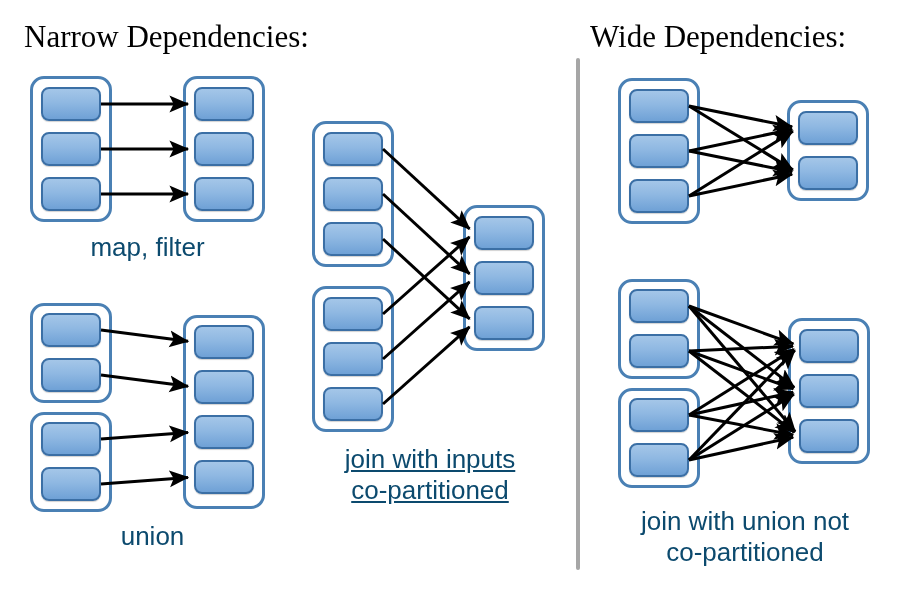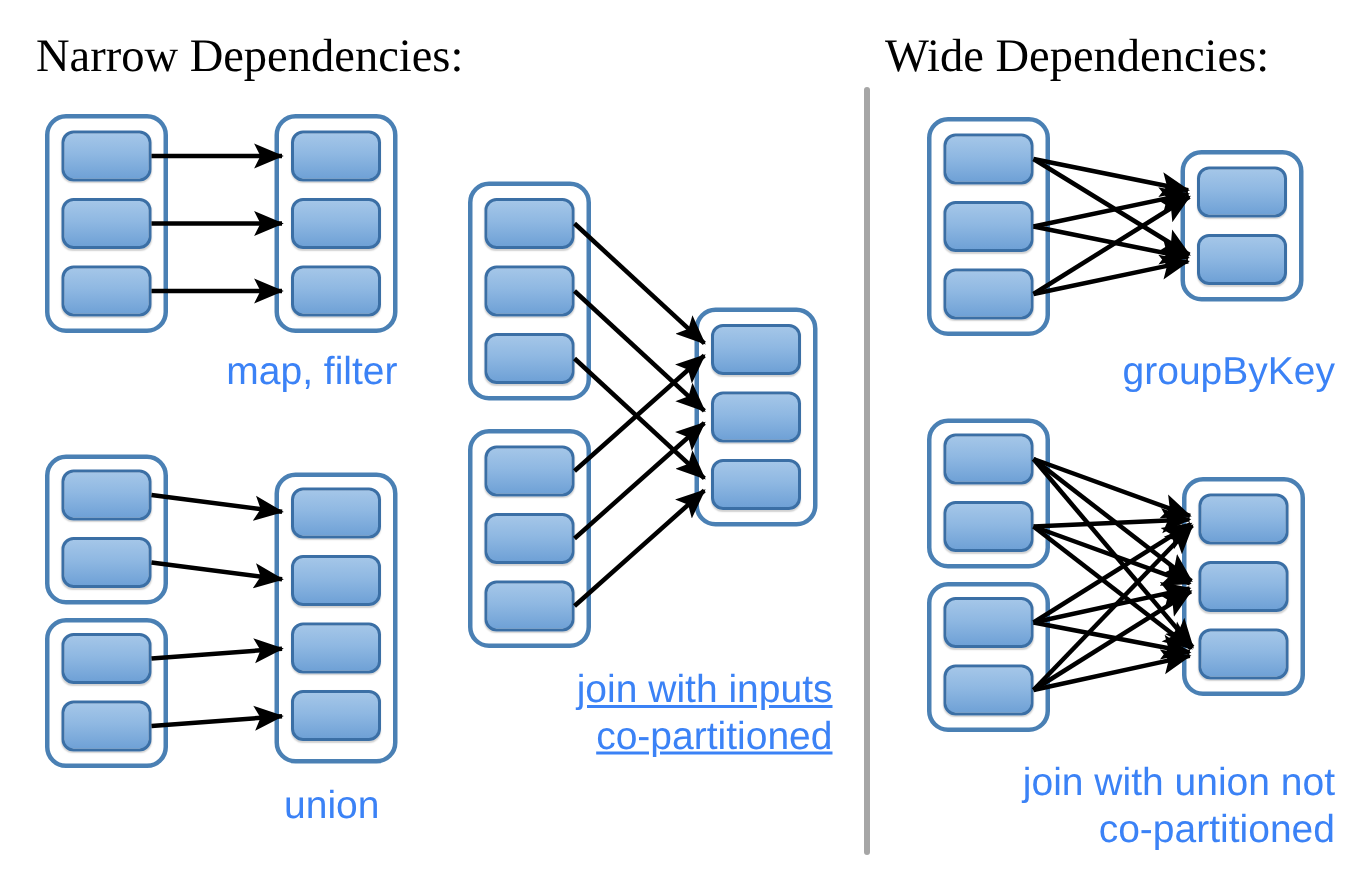--- a/index.html
+++ b/index.html
@@ -24,22 +24,22 @@
     white-space: nowrap;
     letter-spacing: 0px;
   }
   #heading-narrow { left: 24px; top: 19px; }
   #heading-wide   { left: 590px; top: 19px; }
 
   .caption {
     position: absolute;
     font-family: "Liberation Sans", sans-serif;
     font-size: 26px;
-    color: #3b82f6;
-    text-align: right;
+    color: #0c4a6e;
+    text-align: center;
     line-height: 31px;
     white-space: pre-line;
   }
 
   .divider {
     position: absolute;
     background: #a6a6a6;
     width: 4px;
     border-radius: 2px;
   }
@@ -104,21 +104,21 @@
   <div class="container" style="left:30px; top:412px; width:82px; height:100px;"></div>
   <div class="block" style="left:41px; top:422px; width:60px; height:34px;"></div>
   <div class="block" style="left:41px; top:467px; width:60px; height:34px;"></div>
 
   <div class="container" style="left:183px; top:315px; width:82px; height:194px;"></div>
   <div class="block" style="left:194px; top:325px; width:60px; height:34px;"></div>
   <div class="block" style="left:194px; top:370px; width:60px; height:34px;"></div>
   <div class="block" style="left:194px; top:415px; width:60px; height:34px;"></div>
   <div class="block" style="left:194px; top:460px; width:60px; height:34px;"></div>
 
-  <div class="caption" style="left:18px; top:521px; width:235px;">union</div>
+  <div class="caption" style="left:35px; top:521px; width:235px;">union</div>
 
   <div class="container" style="left:312px; top:121px; width:82px; height:146px;"></div>
   <div class="block" style="left:323px; top:132px; width:60px; height:34px;"></div>
   <div class="block" style="left:323px; top:177px; width:60px; height:34px;"></div>
   <div class="block" style="left:323px; top:222px; width:60px; height:34px;"></div>
 
   <div class="container" style="left:312px; top:286px; width:82px; height:146px;"></div>
   <div class="block" style="left:323px; top:297px; width:60px; height:34px;"></div>
   <div class="block" style="left:323px; top:342px; width:60px; height:34px;"></div>
   <div class="block" style="left:323px; top:387px; width:60px; height:34px;"></div>
@@ -133,21 +133,20 @@
 
   <div class="container" style="left:618px; top:78px; width:82px; height:146px;"></div>
   <div class="block" style="left:629px; top:89px; width:60px; height:34px;"></div>
   <div class="block" style="left:629px; top:134px; width:60px; height:34px;"></div>
   <div class="block" style="left:629px; top:179px; width:60px; height:34px;"></div>
 
   <div class="container" style="left:787px; top:100px; width:82px; height:101px;"></div>
   <div class="block" style="left:798px; top:111px; width:60px; height:34px;"></div>
   <div class="block" style="left:798px; top:156px; width:60px; height:34px;"></div>
 
-  <div class="caption" style="left:600px; top:232px; width:290px;">groupByKey</div>
 
   <div class="container" style="left:618px; top:279px; width:82px; height:100px;"></div>
   <div class="block" style="left:629px; top:289px; width:60px; height:34px;"></div>
   <div class="block" style="left:629px; top:334px; width:60px; height:34px;"></div>
 
   <div class="container" style="left:618px; top:388px; width:82px; height:100px;"></div>
   <div class="block" style="left:629px; top:398px; width:60px; height:34px;"></div>
   <div class="block" style="left:629px; top:443px; width:60px; height:34px;"></div>
 
   <div class="container" style="left:788px; top:318px; width:82px; height:146px;"></div>

